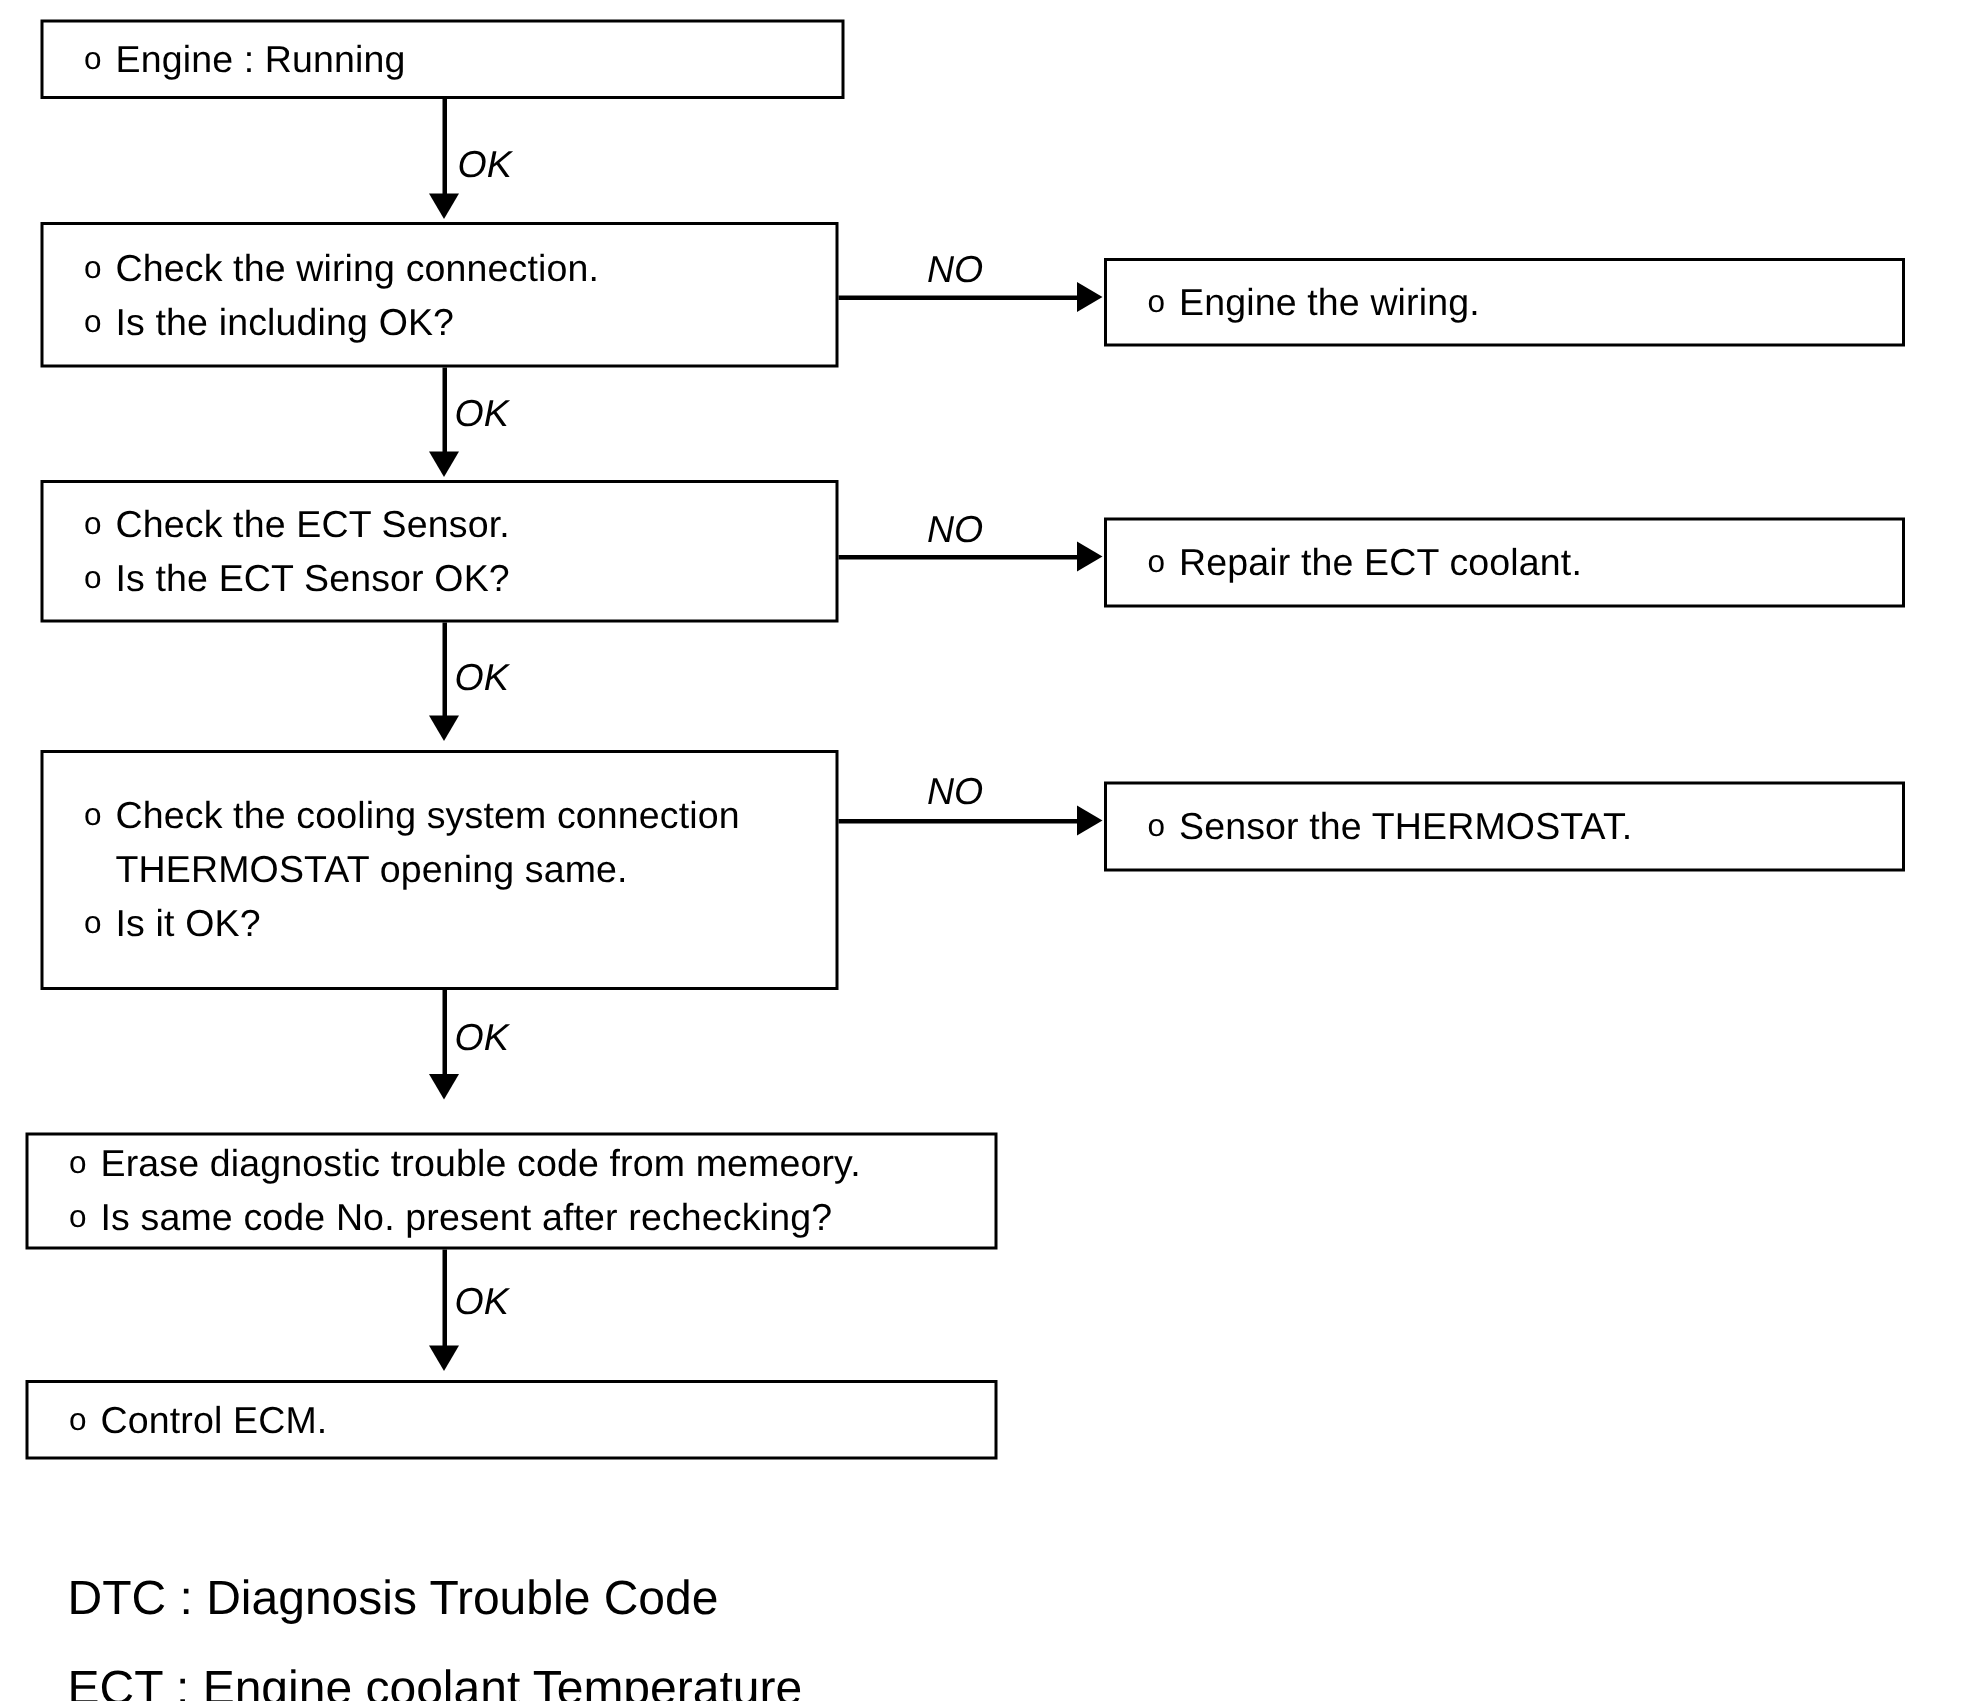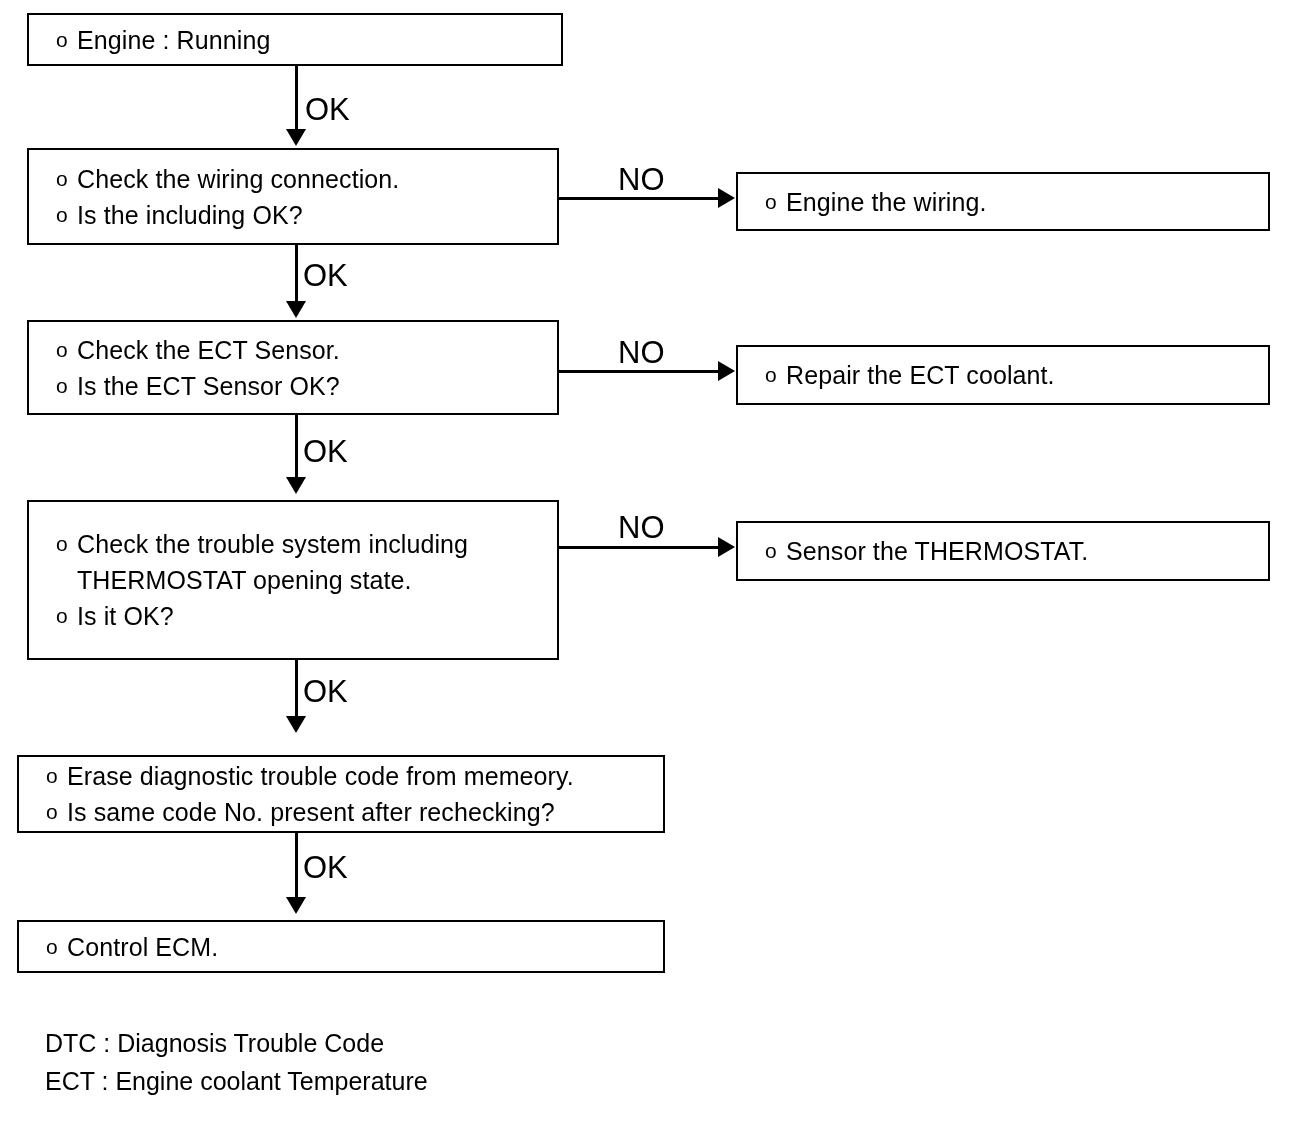--- a/index.html
+++ b/index.html
@@ -73,34 +73,36 @@
   }
   .arrow-right {
     position: absolute;
     width: 0; height: 0;
     border-top: 10px solid transparent;
     border-bottom: 10px solid transparent;
     border-left: 17px solid #000000;
   }
   .edge-label {
     position: absolute;
-    font-size: 31px;
+    font-size: 25px;
     line-height: 28px;
     white-space: nowrap;
+    font-style: italic;
   }
   
   .legend {
     position: absolute;
     left: 45px;
     top: 1024px;
   }
   .legend-row {
-    font-size: 25px;
+    font-size: 32px;
     line-height: 38px;
     white-space: nowrap;
+    margin-top: 22px;
   }
 </style>
 </head>
 <body>
 
 <div id="canvas">
 
   <div class="box" style="left:27px; top:13px; width:536px; height:53px;">
     <div class="box-lines">
       <div class="line-row">
@@ -171,25 +173,25 @@
   </div>
 
   <div class="v-line" style="left:295px; top:415px; height:63px;"></div>
   <div class="arrow-down" style="left:286px; top:477px;"></div>
   <div class="edge-label" style="left:303px; top:438px;">OK</div>
 
   <div class="box" style="left:27px; top:500px; width:532px; height:160px;">
     <div class="box-lines">
       <div class="line-row">
         <span class="bullet">o</span>
-        <span class="line-text">Check the trouble system including</span>
+        <span class="line-text">Check the cooling system connection</span>
       </div>
       <div class="line-row">
         <span class="bullet hidden">o</span>
-        <span class="line-text">THERMOSTAT opening state.</span>
+        <span class="line-text">THERMOSTAT opening same.</span>
       </div>
       <div class="line-row">
         <span class="bullet">o</span>
         <span class="line-text">Is it OK?</span>
       </div>
     </div>
   </div>
 
   <div class="h-line" style="left:559px; top:546px; width:160px;"></div>
   <div class="arrow-right" style="left:718px; top:537px;"></div>

